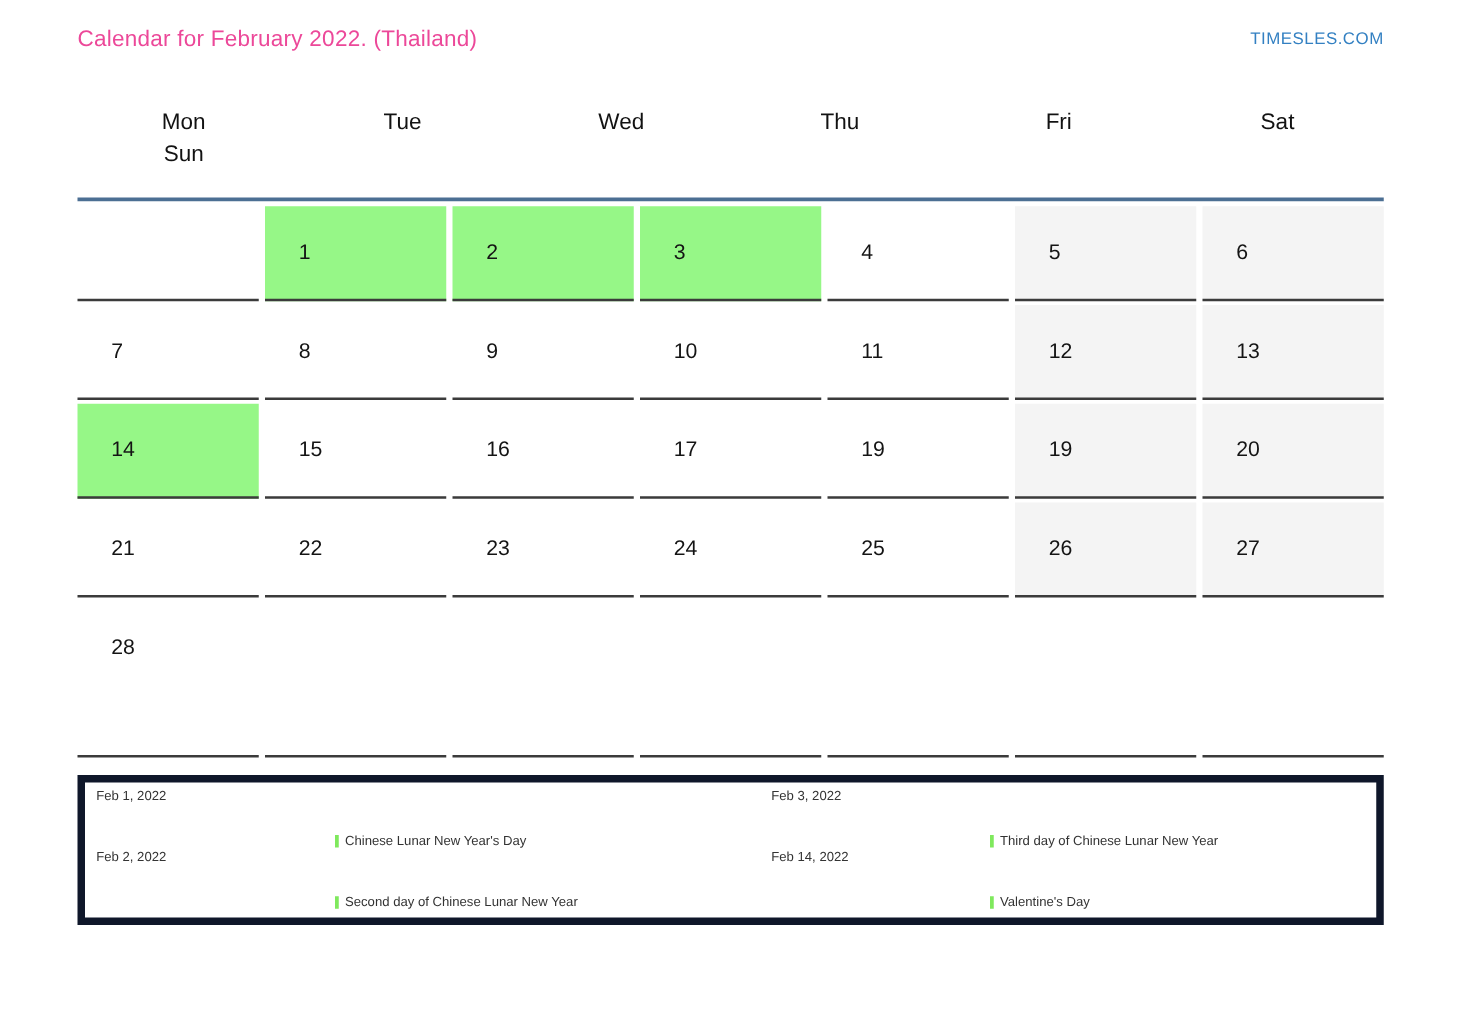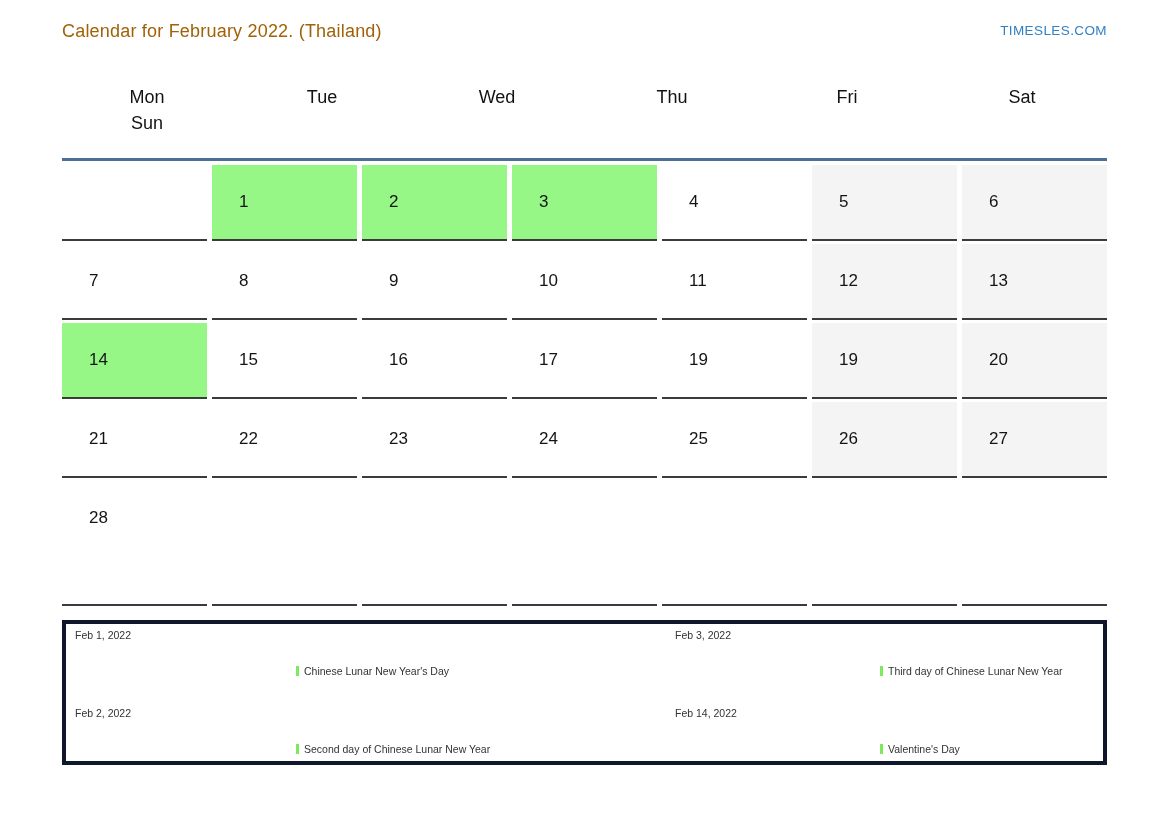--- a/index.html
+++ b/index.html
@@ -13,21 +13,21 @@
   * { margin: 0; padding: 0; box-sizing: border-box; }
   html, body { background: #ffffff; }
   body {
     width: 1169px; height: 827px;
     font-family: "Liberation Sans", "DejaVu Sans", sans-serif;
     overflow: hidden;
   }
   .content { width: 1045px; margin-left: 62px; }
 
   .top-bar { display: flex; justify-content: space-between; align-items: flex-start; padding-top: 21px; }
-  .title { font-size: 18px; font-weight: 400; color: #a16207; letter-spacing: 0.2px; }
+  .title { font-size: 18px; font-weight: 400; color: #ec4899; letter-spacing: 0.2px; }
   .site-link { font-size: 13.5px; color: var(--link-blue); text-decoration: none; margin-top: 2px; letter-spacing: 0.4px; cursor: pointer; margin-left: 28px; }
 
   .weekday-row { display: grid; grid-template-columns: repeat(6, 1fr); gap: 5px; margin-top: 45px; }
   .weekday { text-align: center; font-size: 18px; color: #121212; }
 
   .header-line { height: 3px; background: var(--header-line-blue); margin-top: 24px; }
 
   .weeks { margin-top: 4px; }
   .week-row { display: grid; grid-template-columns: repeat(7, 1fr); gap: 5px; margin-bottom: 3px; }
   .cell {
@@ -35,27 +35,27 @@
     border-bottom: 2px solid var(--cell-border);
     padding: 27px 0 0 27px;
     font-size: 17px; color: #141414;
     background: #ffffff;
   }
   .cell.holiday { background: var(--holiday-green); }
   .cell.weekend { background: var(--weekend-gray); }
   .week-row:last-child .cell { height: 125px; }
 
   .legend {
-    border: 4px solid #0f172a;
+    border: 6px solid #0f172a;
     margin-top: 14px;
     padding: 5px 0 6px 9px;
     display: grid;
     grid-template-columns: 191px 349px 175px 1fr;
     row-gap: 1px;
-    font-size: 10.5px; color: #333333; gap: 30px;
+    font-size: 10.5px; color: #333333;
   }
   .legend-date { line-height: 12px; }
   .legend-name { display: flex; align-items: center; line-height: 12px; margin-top: 36px; }
   .legend-marker { width: 3px; height: 10px; background: var(--legend-marker-green); margin-right: 5px; flex: none; }
 </style>
 </head>
 <body>
 
 <div class="content">
 

